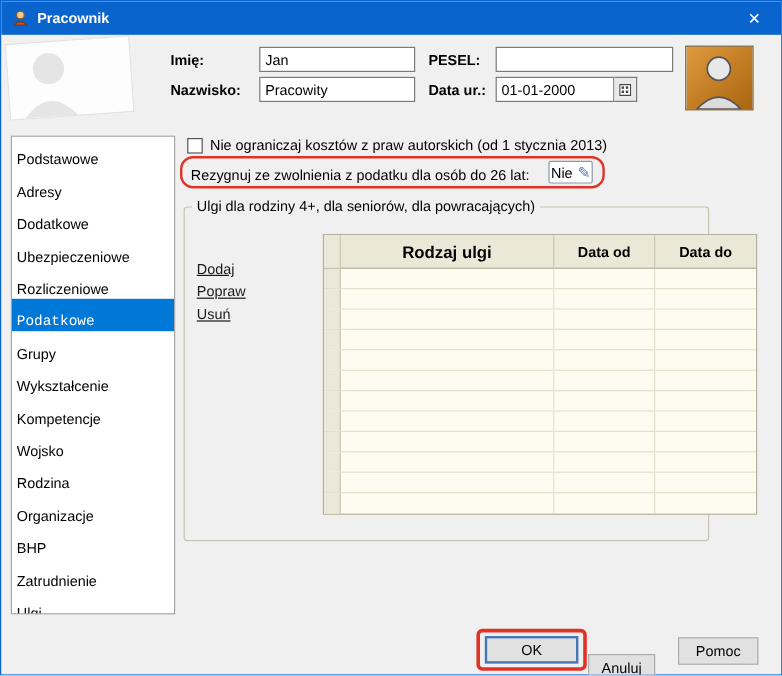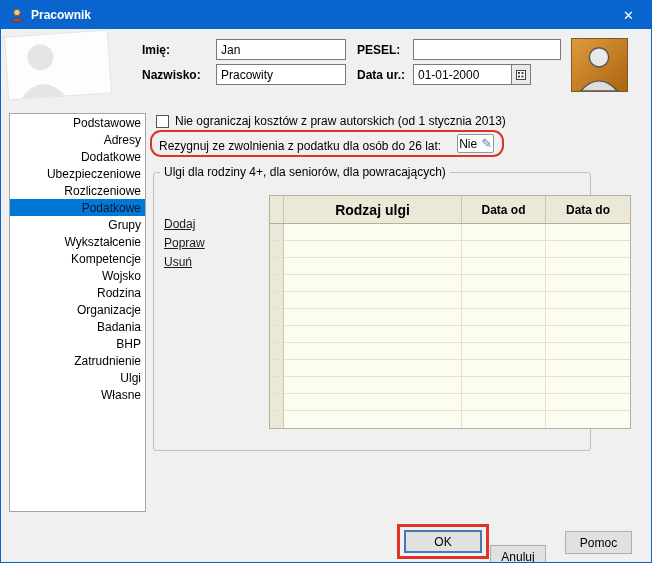--- a/index.html
+++ b/index.html
@@ -17,22 +17,22 @@
   .txt{position:absolute;height:21px;border:1px solid #7a7a7a;background:#fff;font:12px "Liberation Sans",sans-serif;padding:4px 4px;box-sizing:border-box;}
   .date-group{position:absolute;left:412px;top:63px;display:flex;}
   .date-input{width:99px;height:21px;border:1px solid #7a7a7a;background:#fff;font:12px "Liberation Sans",sans-serif;padding:0 4px;box-sizing:border-box;}
   .date-btn{width:19px;height:21px;border:1px solid #7a7a7a;border-left:none;background:#e9e9e9;display:flex;align-items:center;justify-content:center;box-sizing:border-box;cursor:default;}
   .photo{position:absolute;left:570px;top:37px;width:57px;height:54px;border:1px solid #7a5a28;box-sizing:border-box;}
   .ghost-photo{position:absolute;left:5px;top:32px;width:102px;height:62px;background:#fdfdfd;border:1px solid #e2e2e2;transform:rotate(-4deg);}
   .ghost-photo svg{opacity:.45;}
 
   
   .sidebar{position:absolute;left:8px;top:112px;width:137px;height:399px;background:#fff;border:1px solid #a5a5a5;box-sizing:border-box;overflow:hidden;}
-  .sb-item{font-size:12px;padding:2px 4px 1px 4px;line-height:14px;color:#000;cursor:default;white-space:nowrap;text-align:right;}
-  .sb-item.selected{background:#0078d7;color:#0f172a;}
+  .sb-item{font-size:12px;padding:12px 4px 1px 4px;line-height:14px;color:#000;cursor:default;white-space:nowrap;}
+  .sb-item.selected{background:#0078d7;color:#ffffff;font-family:Liberation Mono, monospace;}
 
   
   .chk{position:absolute;left:155px;top:114px;width:13px;height:13px;background:#fff;border:1px solid #555;box-sizing:border-box;cursor:default;}
   .chk-label{position:absolute;left:174px;top:113px;font-size:12px;white-space:nowrap;}
 
   
   .rez-row{position:absolute;left:149px;top:129px;display:inline-flex;align-items:flex-end;gap:16px;padding:2px 8px 2px 7px;border:2px solid #df3425;border-radius:11px;background:transparent;}
   .rez-label{font-size:12px;white-space:nowrap;}
   .rez-value{display:inline-flex;align-items:center;gap:4px;background:#fff;border:1px solid #8a98a8;border-radius:2px;padding:1px 1px;height:19px;box-sizing:border-box;cursor:default;}
   .rez-value .v{font-size:12px;}
@@ -54,21 +54,21 @@
   .tr:last-child{border-bottom:none;}
   .td{border-right:1px solid #e3e0cd;box-sizing:border-box;height:100%;}
   .td:last-child{border-right:none;}
   .rowhdr{width:14px;background:#ece8d8;border-right:1px solid #c9c5b2;}
   .col-ulga{width:178px;}
   .col-od{width:84px;}
   .col-do{width:84px;}
 
   
   .btn{position:absolute;height:23px;background:#e1e1e1;border:1px solid #adadad;font-size:12px;display:flex;align-items:center;justify-content:center;box-sizing:border-box;cursor:default;}
-  .ok-annotation{position:absolute;left:396px;top:523px;border:3px solid #df3425;border-radius:0;padding:3px 4px;}
+  .ok-annotation{position:absolute;left:396px;top:523px;border:3px solid #df3425;border-radius:5px;padding:3px 4px;}
   .btn-ok{width:78px;height:23px;background:#e1e1e1;border:2px solid #4678b8;font-size:12px;display:flex;align-items:center;justify-content:center;box-sizing:border-box;cursor:default;}
 </style>
 </head>
 <body>
 
 <div class="window">
 
   <div class="titlebar">
     <span class="title-icon">
       <svg viewBox="0 0 16 16" width="16" height="16">
@@ -130,21 +130,20 @@
       <div class="sb-item">Dodatkowe</div>
       <div class="sb-item">Ubezpieczeniowe</div>
       <div class="sb-item">Rozliczeniowe</div>
       <div class="sb-item selected">Podatkowe</div>
       <div class="sb-item">Grupy</div>
       <div class="sb-item">Wykształcenie</div>
       <div class="sb-item">Kompetencje</div>
       <div class="sb-item">Wojsko</div>
       <div class="sb-item">Rodzina</div>
       <div class="sb-item">Organizacje</div>
-      <div class="sb-item">Badania</div>
       <div class="sb-item">BHP</div>
       <div class="sb-item">Zatrudnienie</div>
       <div class="sb-item">Ulgi</div>
       <div class="sb-item">Własne</div>
     </div>
 
   <span class="chk"></span>
   <span class="chk-label">Nie ograniczaj kosztów z praw autorskich (od 1 stycznia 2013)</span>
 
   <div class="rez-row">

